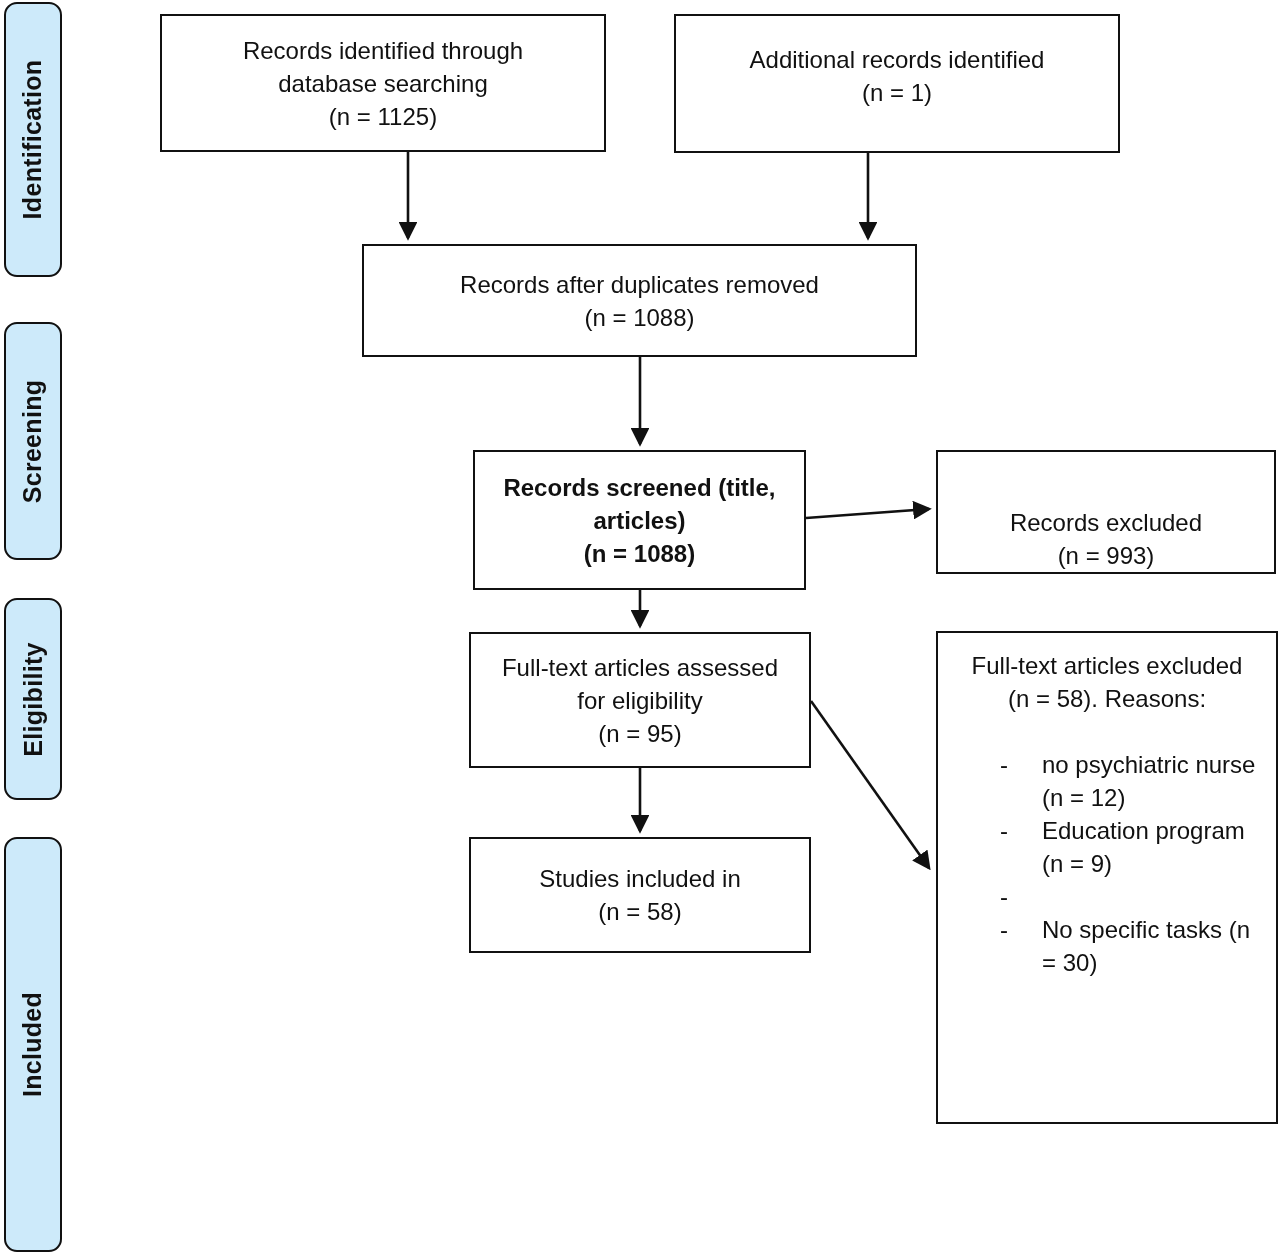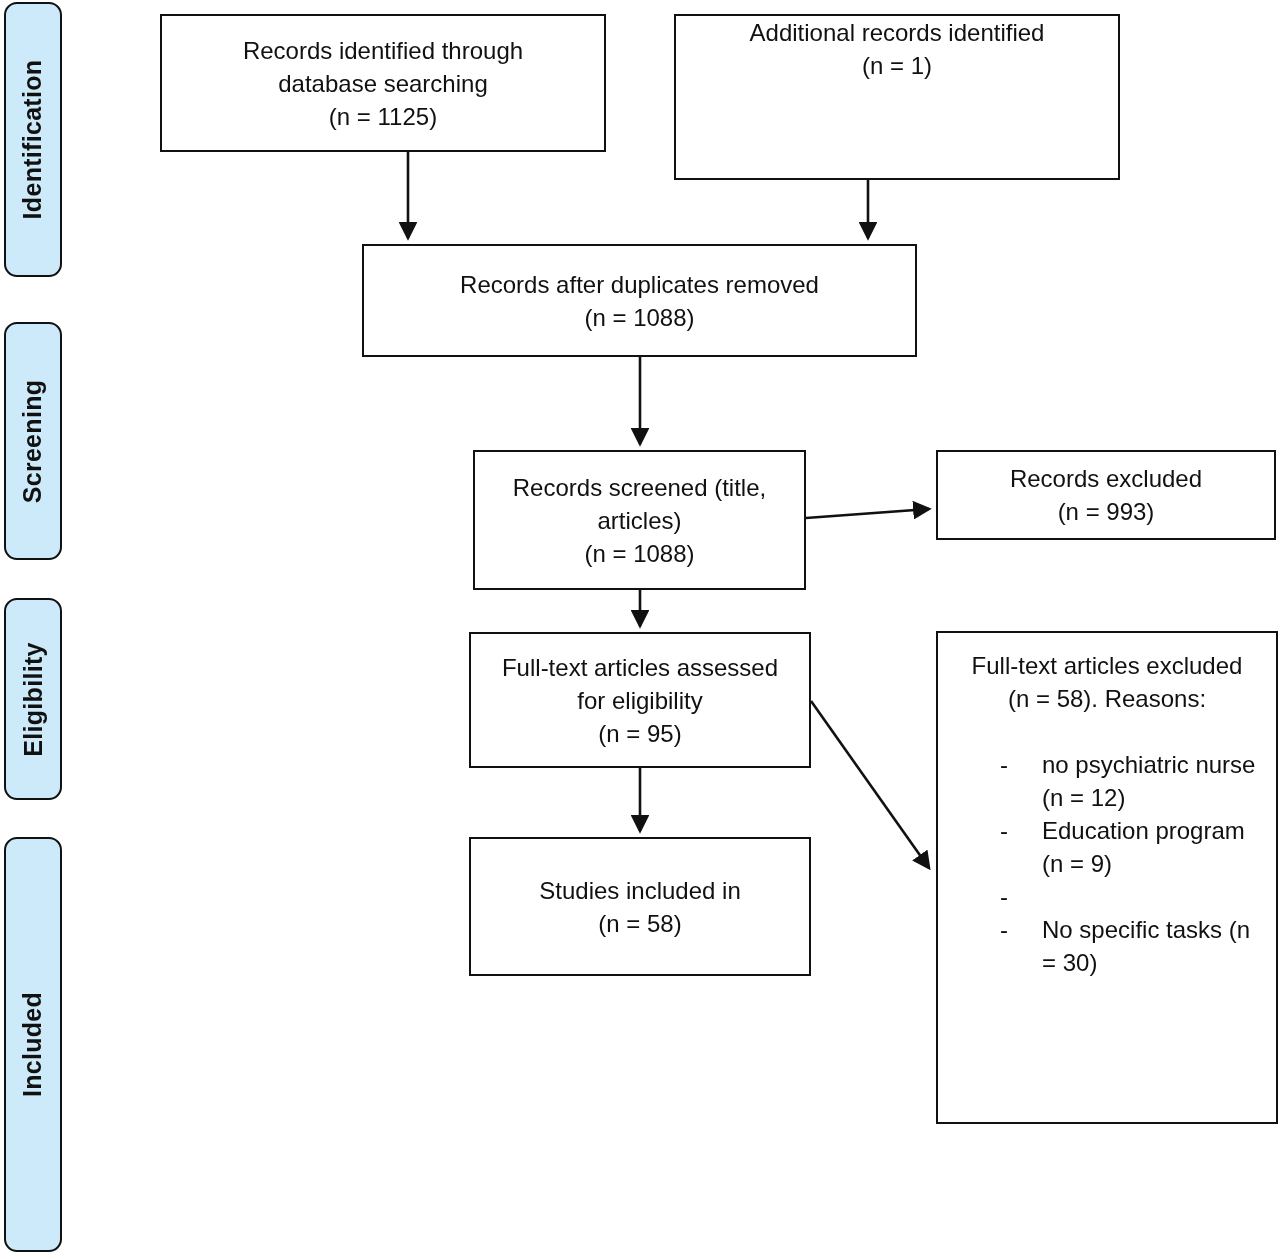--- a/index.html
+++ b/index.html
@@ -58,27 +58,27 @@
     display: flex;
     flex-direction: column;
     align-items: center;
     justify-content: center;
     text-align: center;
     font-size: 24px;
     line-height: 33px;
     color: #111111;
   }
   #box-records-identified { left: 160px; top: 14px;  width: 446px; height: 138px; }
-  #box-additional-records { left: 674px; top: 14px;  width: 446px; height: 166px;
-                            justify-content: flex-start; }
+  #box-additional-records { left: 674px; top: 14px;  width: 446px; height: 139px;
+                            justify-content: flex-start; padding-top: 27px; }
   #box-duplicates-removed { left: 362px; top: 244px; width: 555px; height: 113px; }
-  #box-records-screened   { left: 473px; top: 450px; width: 333px; height: 140px; }
-  #box-records-excluded   { left: 936px; top: 450px; width: 340px; height: 90px; }
+  #box-records-screened   { left: 473px; top: 450px; width: 333px; height: 140px; font-weight: bold; }
+  #box-records-excluded   { left: 936px; top: 450px; width: 340px; height: 124px; justify-content: flex-end; }
   #box-fulltext-assessed  { left: 469px; top: 632px; width: 342px; height: 136px; }
-  #box-studies-included   { left: 469px; top: 837px; width: 342px; height: 139px; }
+  #box-studies-included   { left: 469px; top: 837px; width: 342px; height: 116px; }
 
   #box-fulltext-excluded {
     left: 936px; top: 631px; width: 342px; height: 493px;
     justify-content: flex-start;
     padding-top: 16px;
   }
   .reason-list {
     margin-top: 33px;
     align-self: stretch;
     padding-left: 62px;

